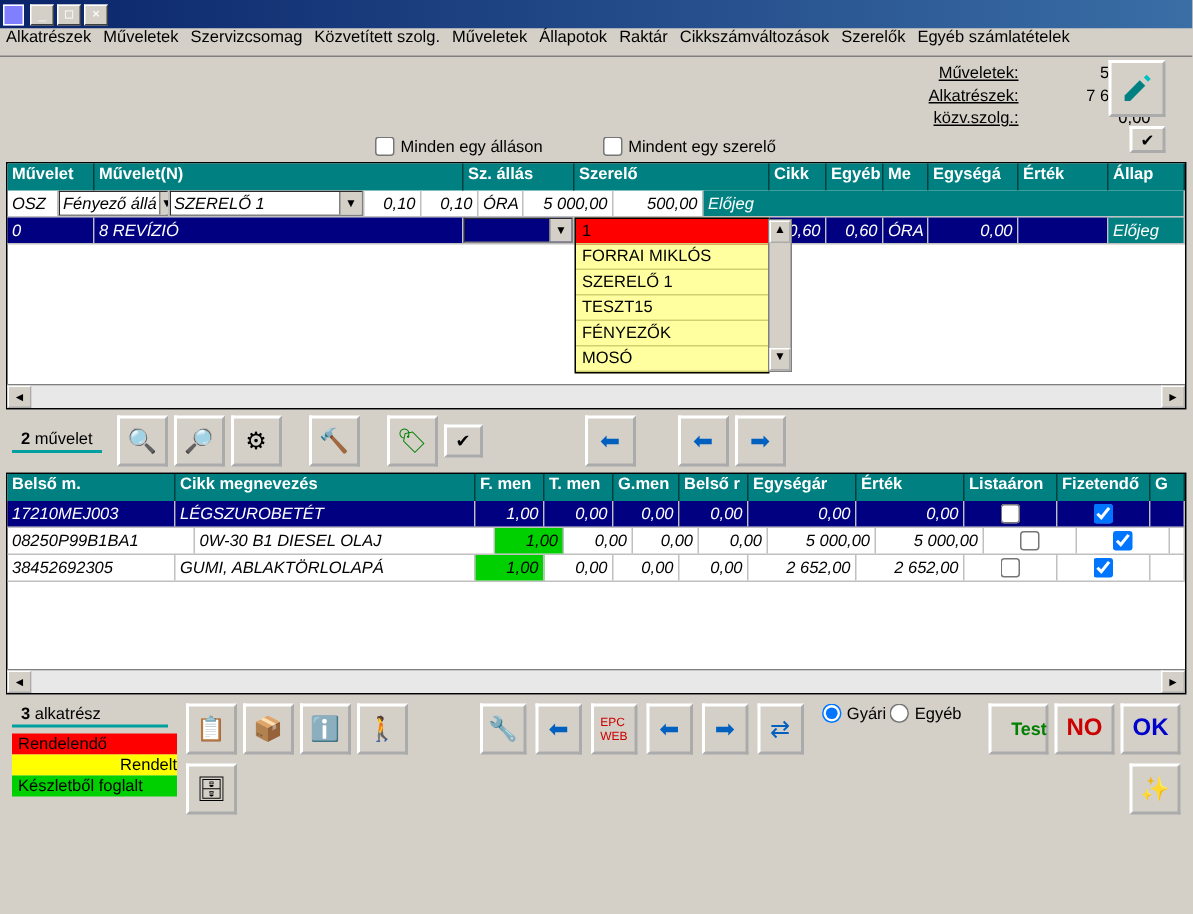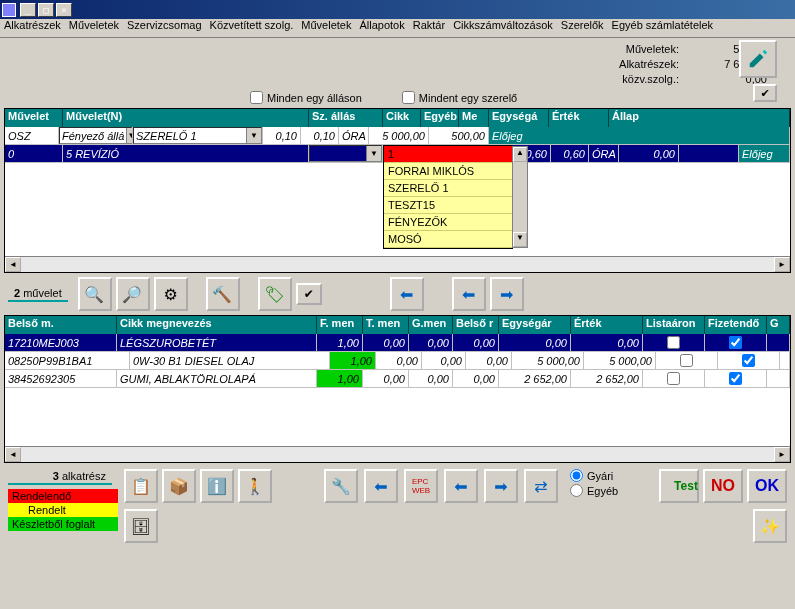--- a/index.html
+++ b/index.html
@@ -6,21 +6,21 @@
   body { font-family: Arial, sans-serif; font-size: 11px; background: #d4d0c8; width: 795px; height: 609px; overflow: hidden; }
   .titlebar { background: linear-gradient(to right, #0a246a, #3a6ea5); color: #fff; height: 19px; display: flex; align-items: center; padding: 0 2px; }
   .titlebar-icon { width: 14px; height: 14px; background: #8080ff; margin-right: 4px; border: 1px solid #fff; }
   .titlebar-text { flex: 1; font-weight: bold; font-size: 11px; white-space: nowrap; }
   .titlebar-btns { display: flex; gap: 2px; }
   .titlebar-btn { width: 16px; height: 14px; background: #d4d0c8; border: 1px solid #fff; border-right-color:#404040; border-bottom-color:#404040; font-size: 9px; display: flex; align-items:center; justify-content:center; font-family: monospace; cursor:pointer; }
   .menubar { background: #d4d0c8; height: 19px; display:flex; padding: 0 4px; gap: 8px; border-bottom: 1px solid #808080; }
   .menubar span { cursor: pointer; }
   .summary { padding: 4px 28px 2px 0; text-align: right; position: relative; }
   .summary-row { display:flex; gap:18px; justify-content:flex-end; line-height: 15px;}
-  .summary-label { width: 90px; text-align:right; }
+  .summary-label { width: 90px; text-align:right;text-decoration:underline; }
   .summary-val { width: 70px; text-align:right; }
   .big-edit-btn { position:absolute; right: 18px; top: 2px; width: 38px; height: 38px; background:#d4d0c8; border: 2px outset #fff; cursor:pointer; display:flex;align-items:center;justify-content:center;}
   .big-edit-btn svg { width:22px; height:22px; }
   .check-row { display:flex; gap: 40px; padding: 2px 0 4px 250px; align-items:center; }
   .check-row label { display:flex; align-items:center; gap:4px; }
   .small-check-btn { position:absolute; right:18px; top:46px; width:24px;height:18px; background:#d4d0c8; border:2px outset #fff; display:flex;align-items:center;justify-content:center;cursor:pointer;}
   .grid-wrap { border: 1px solid #000; margin: 0 4px; background:#fff; position:relative; height: 165px; }
   .grid-header { display:flex; background:#008080; color:#fff; font-weight:bold; height:18px; }
   .grid-header > div { border-right:1px solid #004040; padding: 1px 3px; overflow:hidden; white-space:nowrap; }
   .grid-row { display:flex; height:18px; border-bottom: 1px solid #c0c0c0; }
@@ -33,35 +33,35 @@
   .dropdown { position:absolute; left: 378px; top: 36px; width: 130px; background:#ffffa0; border:1px solid #000; z-index: 10; }
   .dropdown-item { padding: 2px 4px; cursor:pointer; border-bottom: 1px solid #d0d070;}
   .dropdown .sel { background:#ff0000; color:#000; }
   .dropdown-scroll { position:absolute; right:-16px; top:0; bottom:0; width:16px; background:#d4d0c8; border:1px solid #808080; }
   .dropdown-scroll .sbtn{height:15px;background:#d4d0c8;border:1px outset #fff;font-size:8px;text-align:center;cursor:pointer;}
   .num { text-align:right; justify-content:flex-end; width:100%; }
   .hscroll { display:flex; height:16px; background:#d4d0c8; border-top:1px solid #808080;}
   .hscroll .sbtn{width:16px;border:1px outset #fff;font-size:8px;display:flex;align-items:center;justify-content:center;cursor:pointer;}
   .hscroll .track{flex:1;background:#e8e8e8;}
   .toolbar { display:flex; align-items:center; gap:4px; padding: 4px 8px;}
-  .count-badge { border-bottom:2px solid #00a0a0; padding:1px 6px; margin-right:6px;text-align:right;}
+  .count-badge { border-bottom:2px solid #00a0a0; padding:1px 6px; margin-right:6px;}
   .tool-btn { width:34px; height:34px; background:#d4d0c8; border:2px outset #fff; cursor:pointer; display:flex;align-items:center;justify-content:center; font-size:16px;}
   .tool-btn.small { width:26px; height:22px; font-size:12px;}
   .tool-btn.wide { width:40px; }
   .parts-grid { border:1px solid #000; margin: 0 4px; background:#fff; height: 148px; position: relative;}
   .parts-row-sel > div { background:#000080; color:#fff; font-style: italic;}
   .green-cell { background:#00d000 !important; color:#000 !important; }
   .checkbox-cell { justify-content:center; }
   .checkbox-cell input { margin: auto;}
   .bottom-area { display:flex; padding: 6px 8px; gap: 6px; align-items:flex-start;}
   .status-stack { display:flex; flex-direction:column; width:110px; font-size:11px;}
   .status-red { background:#ff0000; padding:1px 4px;}
-  .status-yellow { background:#ffff00; padding:1px 20px;}
+  .status-yellow { background:#ffff00; padding:1px 0;text-align:right;}
   .status-green { background:#00d000; padding:1px 4px;}
-  .radio-group { display:flex; flex-direction:column; gap:2px; padding:0 6px;}
+  .radio-group { display:flex; flex-direction:row; gap:2px; padding:0 6px;}
   .radio-group label{display:flex;align-items:center;gap:4px;}
   .spacer { flex:1; }
   .action-no { color:#cc0000; font-weight:bold; font-family: Arial; font-size:16px; }
   .action-ok { color:#0000cc; font-weight:bold; font-family: Arial; font-size:16px; }
   .action-test { color:#008000; font-weight:bold; font-size:12px; position:relative;padding-left:14px;}
 </style>
 </head>
 <body>
 
 <div class="titlebar">
@@ -117,29 +117,30 @@
       <input type="checkbox" style="">
       <span>Mindent egy szerelő</span>
     </label>
 </div>
 
 <div class="grid-wrap">
   <div class="grid-header">
     <div style="width:58px">Művelet</div>
     <div style="width:246px">Művelet(N)</div>
     <div style="width:74px">Sz. állás</div>
+    <div style="width:130px">Szerelő</div>
     <div style="width:38px">Cikk</div>
     <div style="width:38px">Egyéb</div>
     <div style="width:30px">Me</div>
     <div style="width:60px">Egységá</div>
     <div style="width:60px">Érték</div>
     <div style="flex:1">Állap</div>
   </div>
   <div class="grid-row italic">
-    <div style="width:54px">OSZ</div>
+    <div style="width:34px">OSZ</div>
     <div style="width:74px;padding:0">
       <div class="combo">
           <div class="combo-val">Fényező állá</div>
           <div class="combo-btn">▼</div>
         </div>
     </div>
     <div style="width:130px;padding:0">
       <div class="combo">
           <div class="combo-val">SZERELŐ 1</div>
           <div class="combo-btn">▼</div>
@@ -155,21 +156,21 @@
     <div style="width:60px">
         <span class="num">5 000,00</span>
       </div>
     <div style="width:60px">
         <span class="num">500,00</span>
       </div>
     <div style="flex:1;background:#008080;color:#fff">Előjeg</div>
   </div>
   <div class="grid-row row-sel italic">
     <div class="cell-first" style="width:58px">0</div>
-    <div class="cell-second" style="width:246px">5 REVÍZIÓ</div>
+    <div class="cell-second" style="width:246px">8 REVÍZIÓ</div>
     <div style="width:74px;padding:0;background:#000080">
       <div class="combo" style="background:#000080">
           <div class="combo-val" style="color:#fff"></div>
           <div class="combo-btn">▼</div>
         </div>
     </div>
     <div style="width:130px;padding:0;background:#ff0000">
       <div class="combo" style="background:#ff0000;border-color:#000">
           <div class="combo-val">1</div>
           <div class="combo-btn">▼</div>

